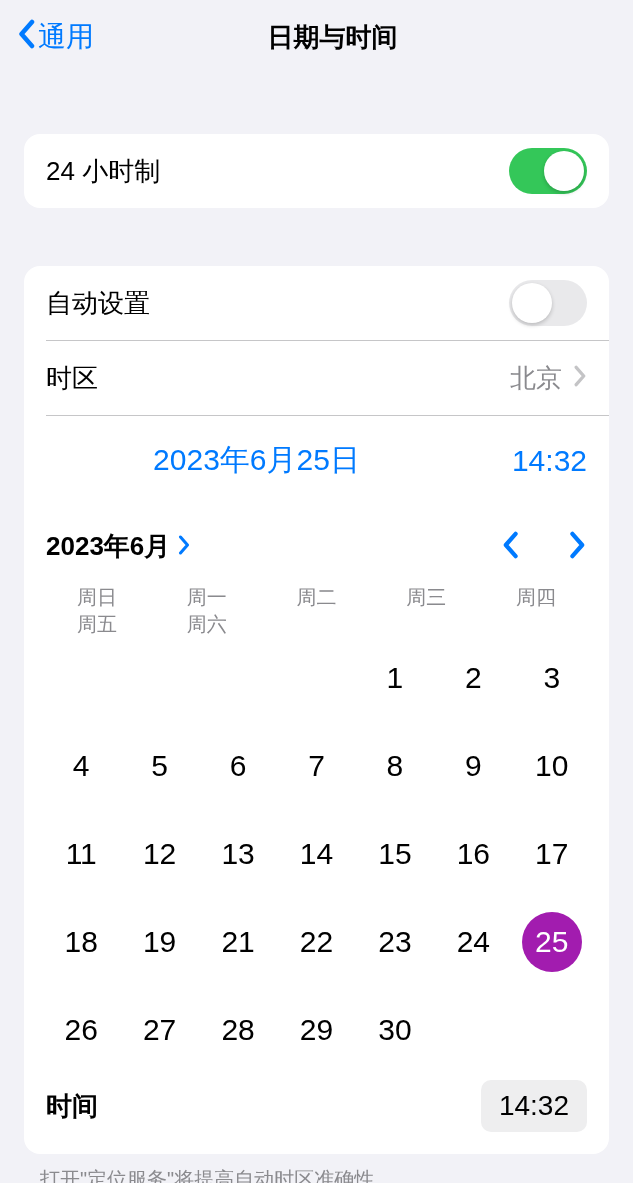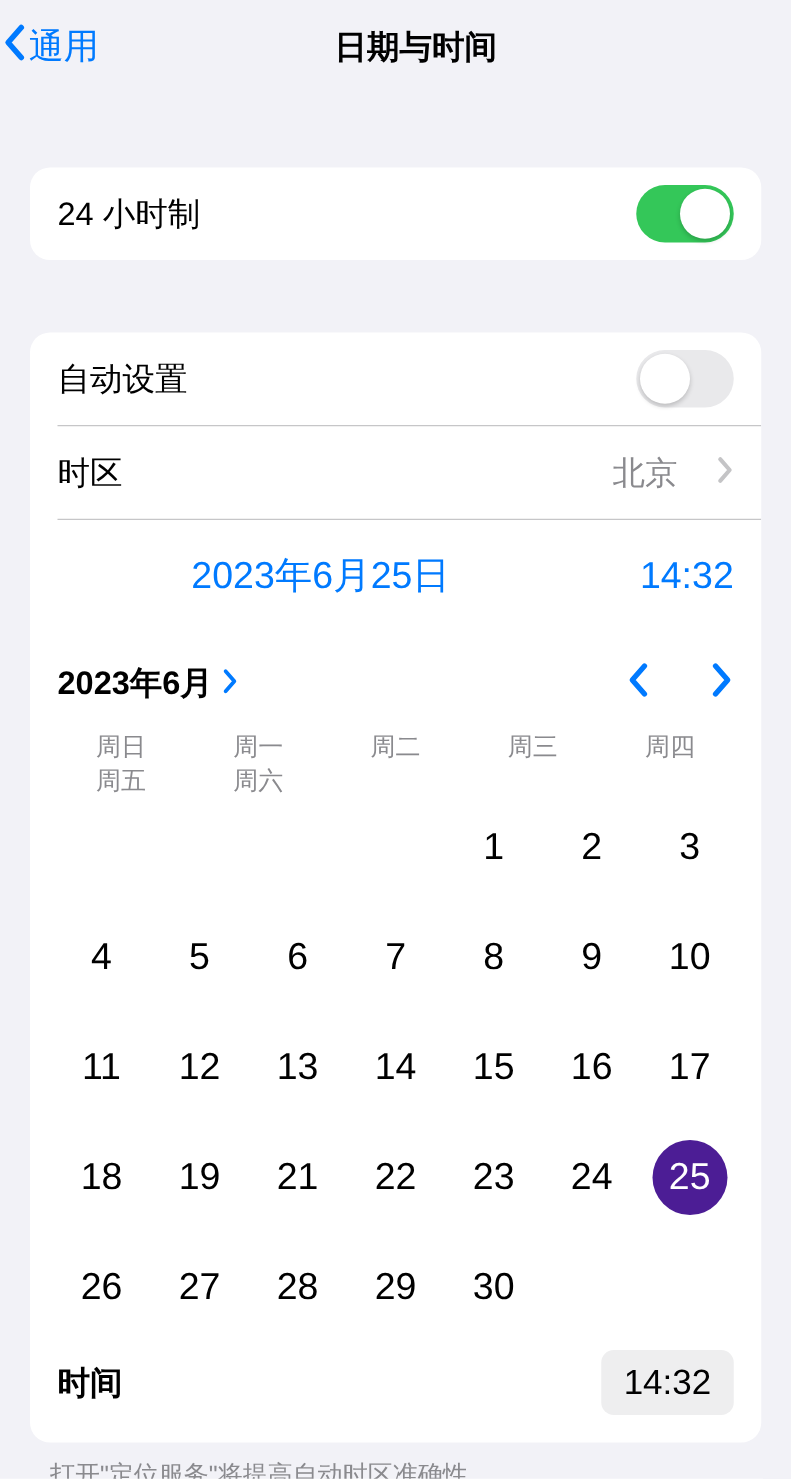--- a/index.html
+++ b/index.html
@@ -12,21 +12,21 @@
     }
     .nav-bar {
       height: 74px;
       display: flex;
       align-items: center;
       position: relative;
     }
     .back-button {
       display: flex;
       align-items: center;
-      padding-left: 1px;
+      padding-left: 16px;
       color: #007aff;
       font-size: 28px;
     }
     .back-chevron svg { width: 20px; height: 30px; }
     .back-label { margin-left: 2px; }
     .nav-title {
       position: absolute;
       left: 0; right: 0;
       text-align: center;
       font-size: 26px;
@@ -42,21 +42,20 @@
       overflow: hidden;
     }
     .group.second { margin-top: 58px; }
     .row {
       display: flex;
       align-items: center;
       padding: 0 22px;
       min-height: 74px;
       font-size: 26px;
       color: #000;
-      gap: 20px;
     }
     .row-label { flex: 1; }
     .separator {
       height: 1px;
       background: #c6c6c8;
       margin-left: 22px;
     }
     .toggle {
       width: 78px;
       height: 46px;
@@ -130,21 +129,21 @@
       display: flex;
       align-items: center;
       justify-content: center;
       font-size: 30px;
       color: #000;
     }
     .day.selected span {
       width: 60px;
       height: 60px;
       border-radius: 30px;
-      background: #4c1d95;
+      background: #a21caf;
       color: #fff;
       display: flex;
       align-items: center;
       justify-content: center;
       font-weight: 500;
     }
     .time-row {
       display: flex;
       align-items: center;
       padding: 14px 22px 22px 22px;

